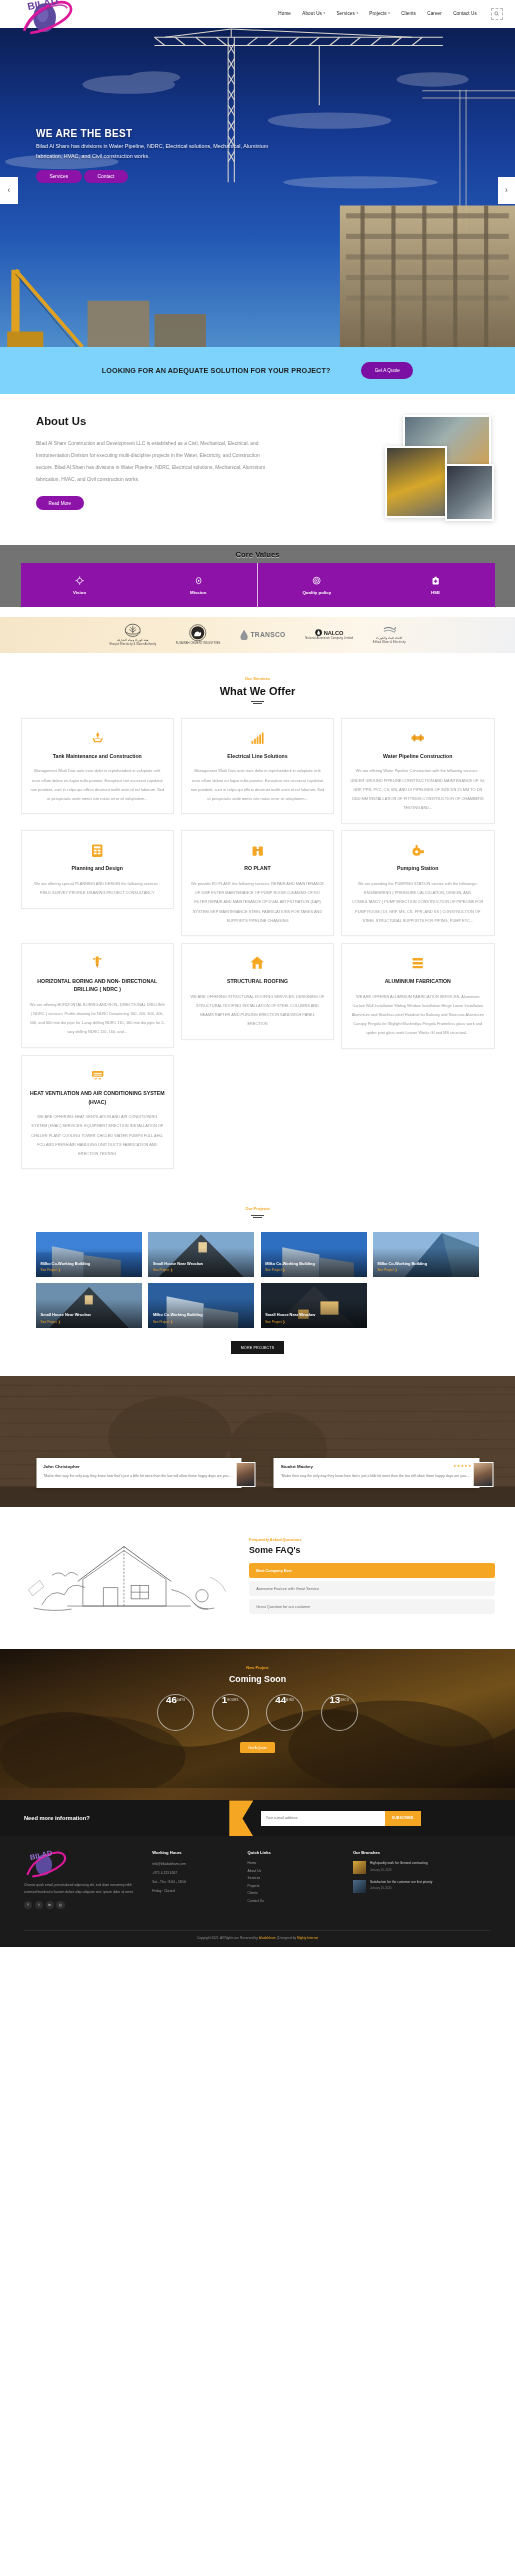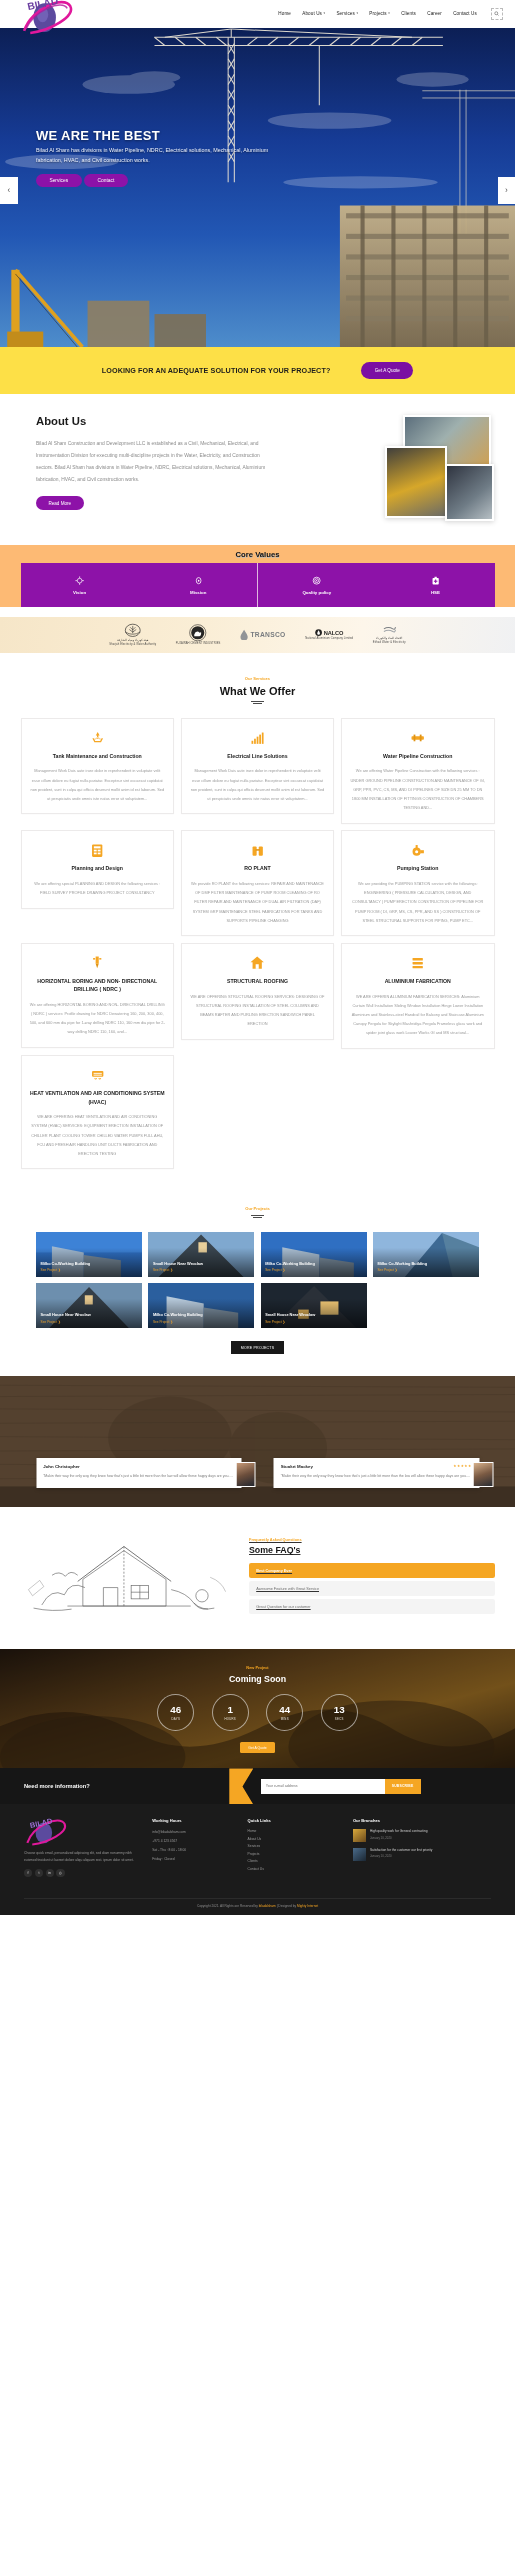--- a/index.html
+++ b/index.html
@@ -54,21 +54,21 @@
   .hero-sky { position:absolute; inset:0; }
   .hero-inner {
     position: relative;
     width: 515px;
     margin: 0 auto;
     padding: 100px 0 0 36px;
     z-index: 5;
   }
   .hero-kicker {
     color: #fff;
-    font-size: 13px;
+    font-size: 10px;
     font-weight: bold;
     letter-spacing: 0.3px;
     text-shadow: 0 1px 2.6px rgba(0,0,0,.45);
     margin-bottom: 3.1px;
   }
   .hero-title {
     color: #fff;
     font-size: 20.6px;
     font-weight: bold;
     letter-spacing: 0.2px;
@@ -103,21 +103,21 @@
     display:flex; align-items:center; justify-content:center;
     color:#555; font-size:8.2px;
     cursor: pointer;
     z-index: 8;
   }
   .hero-arrow.left { left: 0; }
   .hero-arrow.right { right: 0; }
 
   
   .cta-strip {
-    background: #fde047;
+    background: #7dd3fc;
     height: 47px;
     display: flex;
     align-items: center;
     justify-content: center;
     gap: 31px;
     position: relative;
   }
   .cta-text {
     font-size: 7.2px;
     font-weight: bold;
@@ -180,21 +180,21 @@
   .ab-img-1 { left: 113px; top: 0; width: 88px; height: 54px;
     background: linear-gradient(135deg,#5b6e7c 0%, #9fb0ae 45%, #cfa052 100%); }
   .ab-img-2 { left: 95px; top: 31px; width: 62px; height: 72px;
     background: linear-gradient(160deg,#403f3c 0%, #d6a72a 55%, #6b6b66 100%); }
   .ab-img-3 { left: 155px; top: 49px; width: 49px; height: 57px;
     background: linear-gradient(140deg,#2f3440 0%, #6f7c86 60%, #b6bfc4 100%); }
 
   
   .core {
     padding: 5.2px 0 0 0;
-    background: #fdba74;
+    background: #737373;
   }
   .core-title {
     text-align: center;
     font-size: 7.7px;
     font-weight: bold;
     color: #111;
     margin-bottom: 4.6px;
     text-shadow: 0 0.5px 0 #bbb;
   }
   .core-grid {
@@ -369,21 +369,21 @@
   .t-avatar {
     position:absolute; right:-14.4px; top: 4.1px;
     width: 20.6px; height: 25px;
     background: linear-gradient(160deg,#c79a78 0%, #6d4f3c 50%, #23262e 100%);
     border: 1px solid #fff;
   }
   .t-avatar.b { background: linear-gradient(160deg,#d8b28c 0%, #7a5a43 50%, #2a2d33 100%); }
 
   
   .faq { padding: 21.6px 0 26px 0; background:#fff; }
-  .faq-grid { width: 474px; margin: 0 auto; display: grid; grid-template-columns: 211px 1fr; gap: 17.5px; align-items:center;text-decoration:underline;}
+  .faq-grid { width: 474px; margin: 0 auto; display: grid; grid-template-columns: 211px 1fr; gap: 17.5px; align-items:center;}
   .faq-illu { height: 95px; position: relative; }
   .faq-right { padding-top: 2.1px; }
   .faq-kicker { color:#f5a623; font-size: 3.9px; font-weight:bold; margin-bottom: 3.6px; }
   .faq-title { font-size: 8.8px; font-weight:bold; color:#161616; margin-bottom: 8.2px; }
   .faq-item {
     background: #f4f4f4;
     color: #6e6e6e;
     font-size: 3.8px;
     padding: 5.2px 7.2px;
     border-radius: 2.1px;
@@ -392,33 +392,33 @@
   }
   .faq-item.active {
     background: #f5a623;
     color: #fff;
     font-weight: bold;
   }
 
   
   .countdown {
     position: relative;
-    height: 119px;
+    height: 151px;
     overflow: hidden;
     background: linear-gradient(150deg,#2b2013 0%, #6b4a22 30%, #9a6a2a 55%, #3a2a16 100%);
   }
   .cd-overlay { position:absolute; inset:0; background: rgba(20,12,4,.45); }
   .cd-inner { position:relative; z-index:3; text-align:center; padding-top: 15.5px; }
   .cd-kicker { color:#f5a623; font-size: 3.9px; font-weight: bold; margin-bottom: 4.1px; }
   .cd-title { color:#fff; font-size: 8.8px; font-weight: bold; margin-bottom: 10.3px; }
   .cd-circles { display:flex; justify-content:center; gap: 17.5px; margin-bottom: 10.3px; }
   .cd-c {
     width: 37px; height: 37px; border-radius: 50%;
     border: 0.5px solid rgba(255,255,255,.55);
-    display:flex; flex-direction:column; justify-content:center;
+    display:flex; flex-direction:row; justify-content:center;
     background: rgba(0,0,0,.12);
   }
   .cd-num { color:#fff; font-size: 9.8px; font-weight: bold; line-height:1; }
   .cd-lab { color:#e8e2d8; font-size: 2.8px; margin-top: 2.6px; letter-spacing:0.3px; }
   .btn-quote-sm {
     background: #f5a623; color:#fff; border:none;
     border-radius: 1.5px; padding: 3.6px 8.2px; font-size: 3.4px;
     cursor:pointer; font-family: inherit;
   }
 

